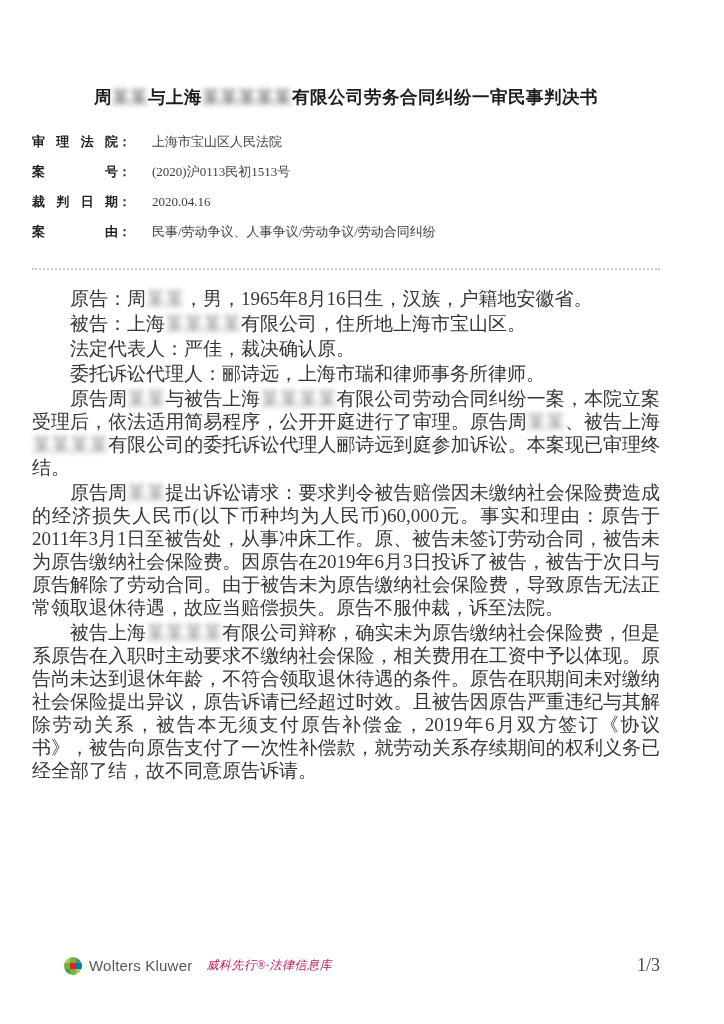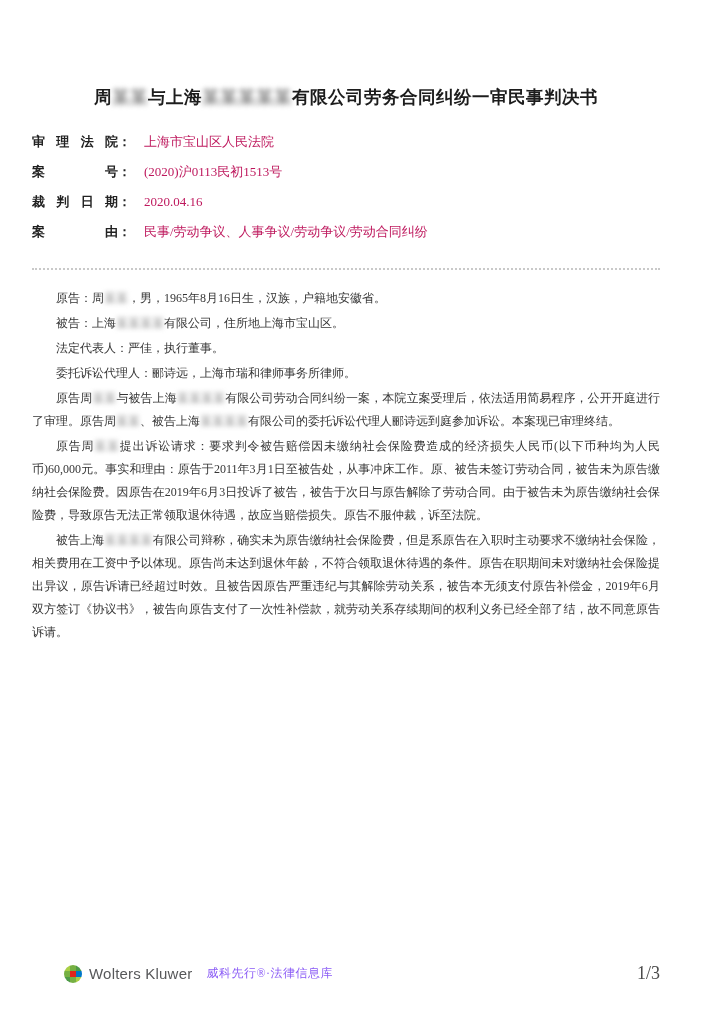--- a/index.html
+++ b/index.html
@@ -31,64 +31,65 @@
     font-size: 13px;
   }
   .meta-label {
     display: inline-flex;
     justify-content: space-between;
     width: 86px;
     font-weight: bold;
     color: #222;
   }
   .meta-colon { font-weight: bold; color: #222; }
-  .meta-value { margin-left: 13px; color: #be185d; }
+  .meta-value { margin-left: 21px; color: #404040; }
   .dotted-divider {
     margin-top: 15px;
     border-top: 2px dotted #c9c9c9;
     height: 0;
   }
   .doc-body {
     margin-top: 17px;
-    font-size: 12px;
+    font-size: 19px;
     line-height: 23px;
     text-align: justify;
     color: #353535;
   }
   .doc-body p {
     text-indent: 2em;
     margin-bottom: 2px;
   }
   .redacted {
     filter: blur(2.4px);
     color: #8a8a8a;
     user-select: none;
   }
   .footer {
     position: absolute;
     left: 64px;
     right: 64px;
-    bottom: 40px;
+    bottom: 48px;
     display: flex;
     align-items: center;
     justify-content: flex-end;
   }
   .logo-icon { flex: 0 0 auto; display: block; }
   .brand-name {
     font-family: "Liberation Sans", "DejaVu Sans", sans-serif;
     font-size: 15px;
     color: #57585a;
     margin-left: 7px;
     letter-spacing: 0.2px;
   }
   .product-name {
     font-size: 12px;
-    color: #8b5cf6;
+    color: #be185d;
     margin-left: 14px;
     letter-spacing: 0.5px;
+    font-style: italic;
   }
   .page-indicator {
     margin-left: auto;
     font-size: 18px;
     color: #4a4a4a;
   }
 </style>
 </head>
 <body>
 
@@ -133,21 +134,21 @@
         <span class="meta-colon">：</span>
         <span class="meta-value">民事/劳动争议、人事争议/劳动争议/劳动合同纠纷</span>
       </div>
     </div>
 
   <div class="dotted-divider"></div>
 
   <div class="doc-body">
       <p><span>原告：周</span><span class="redacted">某某</span><span>，男，1965年8月16日生，汉族，户籍地安徽省。</span></p>
       <p><span>被告：上海</span><span class="redacted">某某某某</span><span>有限公司，住所地上海市宝山区。</span></p>
-      <p><span>法定代表人：严佳，执行董事。</span></p>
+      <p><span>法定代表人：严佳，裁决确认原。</span></p>
       <p><span>委托诉讼代理人：郦诗远，上海市瑞和律师事务所律师。</span></p>
       <p><span>原告周</span><span class="redacted">某某</span><span>与被告上海</span><span class="redacted">某某某某</span><span>有限公司劳动合同纠纷一案，本院立案受理后，依法适用简易程序，公开开庭进行了审理。原告周</span><span class="redacted">某某</span><span>、被告上海</span><span class="redacted">某某某某</span><span>有限公司的委托诉讼代理人郦诗远到庭参加诉讼。本案现已审理终结。</span></p>
       <p><span>原告周</span><span class="redacted">某某</span><span>提出诉讼请求：要求判令被告赔偿因未缴纳社会保险费造成的经济损失人民币(以下币种均为人民币)60,000元。事实和理由：原告于2011年3月1日至被告处，从事冲床工作。原、被告未签订劳动合同，被告未为原告缴纳社会保险费。因原告在2019年6月3日投诉了被告，被告于次日与原告解除了劳动合同。由于被告未为原告缴纳社会保险费，导致原告无法正常领取退休待遇，故应当赔偿损失。原告不服仲裁，诉至法院。</span></p>
       <p><span>被告上海</span><span class="redacted">某某某某</span><span>有限公司辩称，确实未为原告缴纳社会保险费，但是系原告在入职时主动要求不缴纳社会保险，相关费用在工资中予以体现。原告尚未达到退休年龄，不符合领取退休待遇的条件。原告在职期间未对缴纳社会保险提出异议，原告诉请已经超过时效。且被告因原告严重违纪与其解除劳动关系，被告本无须支付原告补偿金，2019年6月双方签订《协议书》，被告向原告支付了一次性补偿款，就劳动关系存续期间的权利义务已经全部了结，故不同意原告诉请。</span></p>
     </div>
 
   <div class="footer">
     <svg class="logo-icon" width="18" height="18" viewBox="0 0 18 18">
       <clipPath id="logoClip">
           <circle cx="9" cy="9" r="9"></circle>

